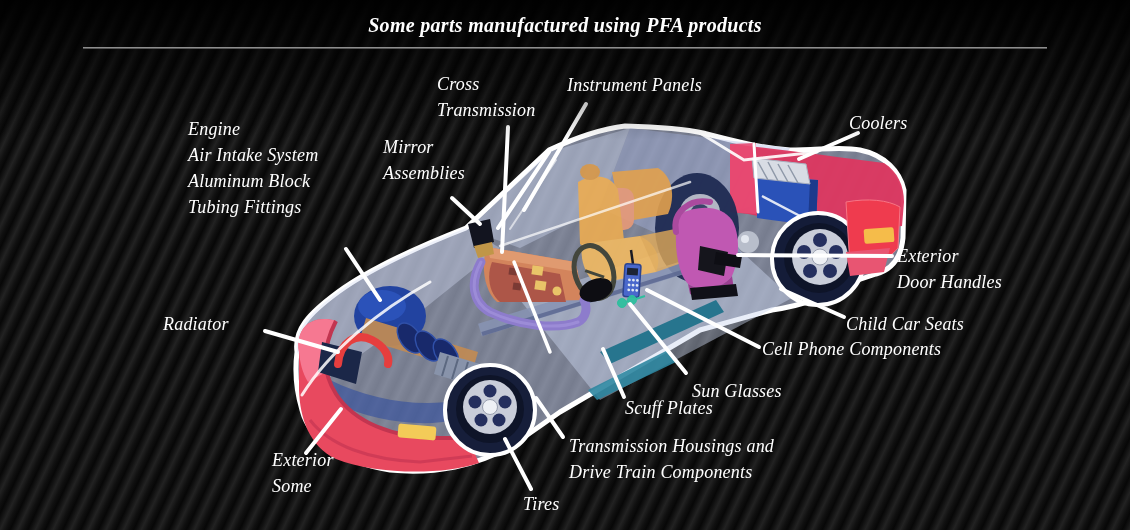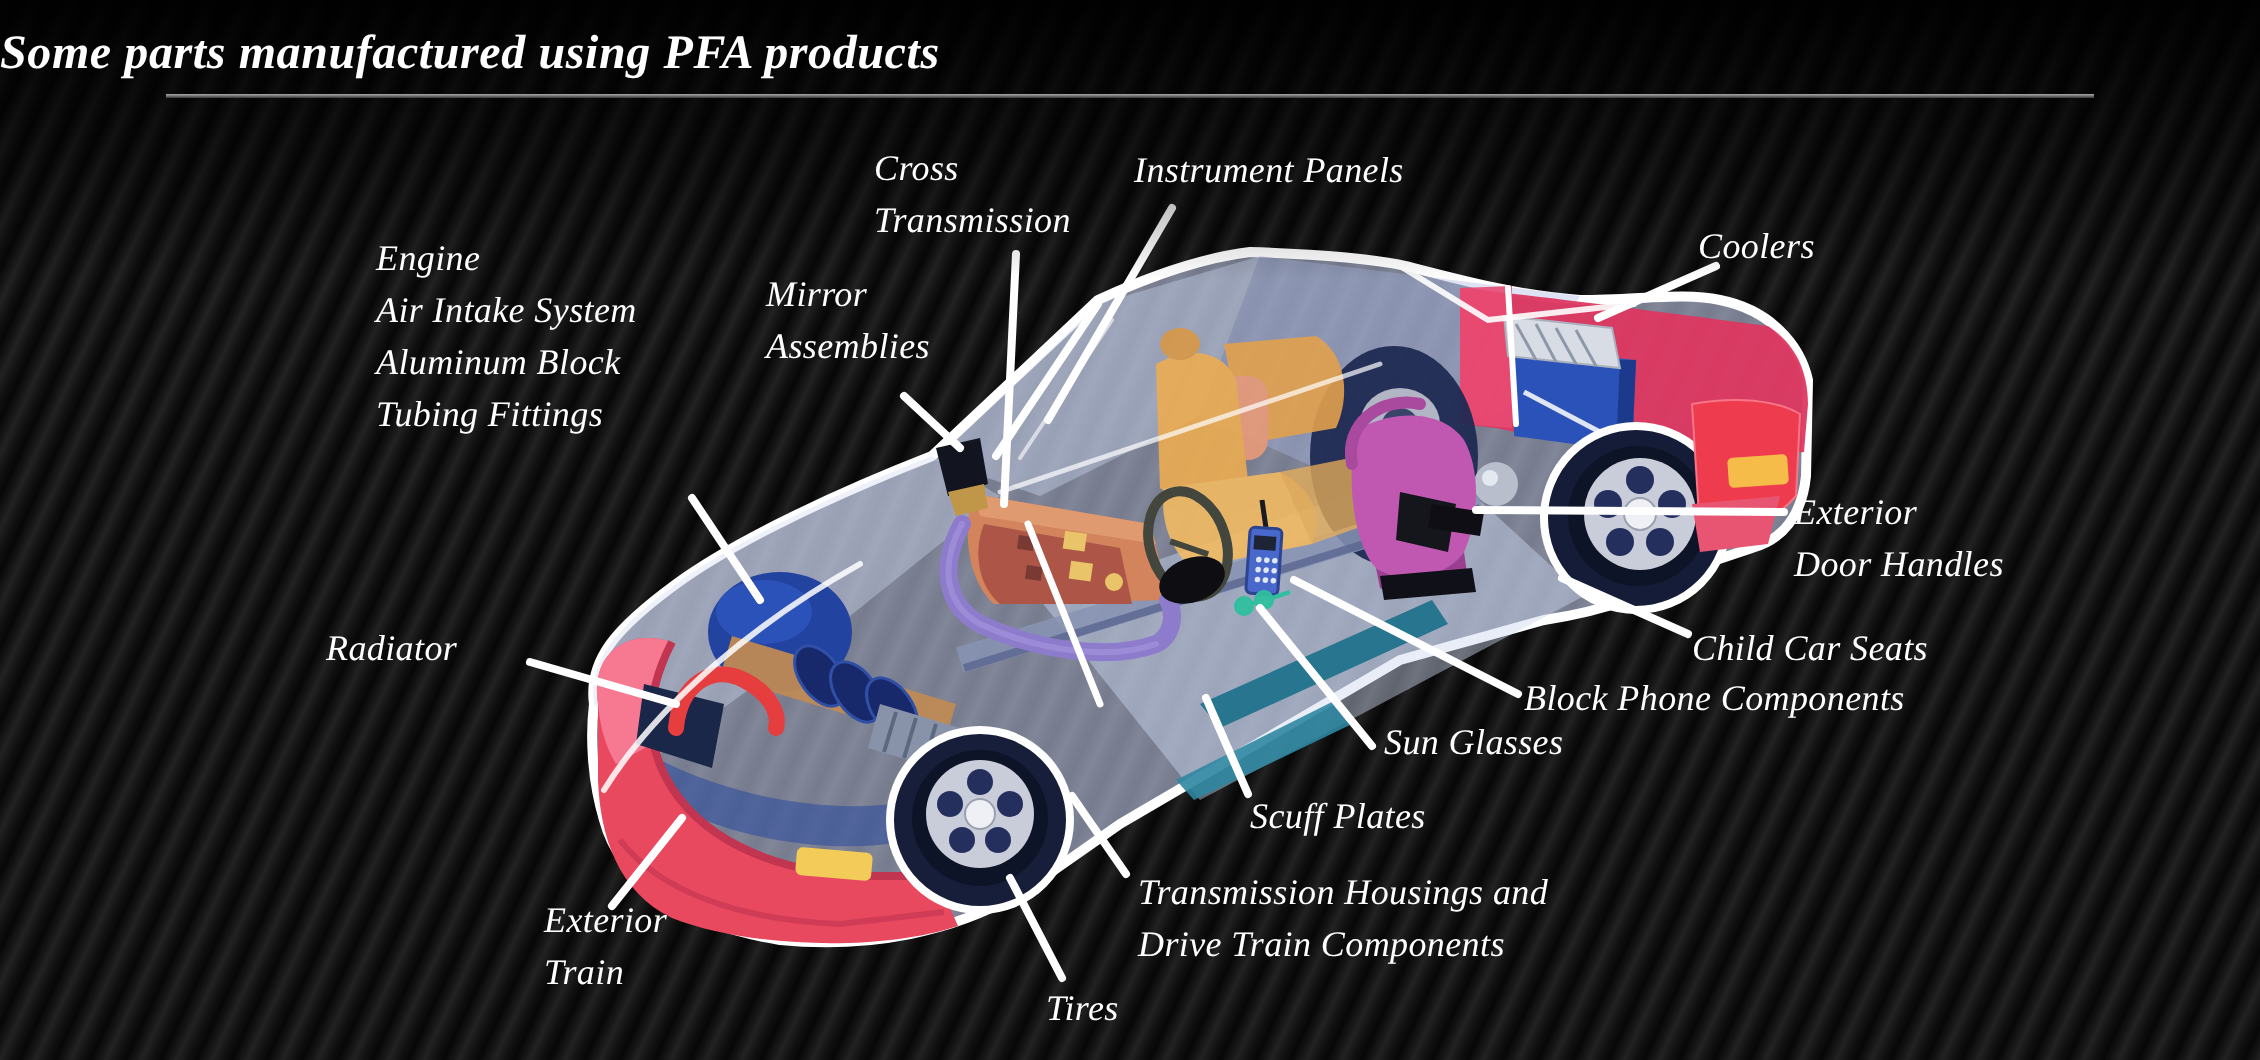--- a/index.html
+++ b/index.html
@@ -9,22 +9,22 @@
     background-image:repeating-linear-gradient(115deg,
       #222222 0px,#101010 5px,#070707 9px,#161616 13px,#222222 16px);
     font-family:"Liberation Serif", serif;
   }
   #top-fade{
     position:absolute;left:0;top:0;width:100%;height:140px;
     background:linear-gradient(180deg, rgba(0,0,0,.95) 0%, rgba(0,0,0,.55) 40%, rgba(0,0,0,0) 100%);
     pointer-events:none;
   }
   .title{
-    position:absolute;left:0;top:14px;width:100%;text-align:left;
-    color:#fff;font-style:italic;font-weight:bold;font-size:24px;
+    position:absolute;left:0;top:14px;width:100%;text-align:center;
+    color:#fff;font-style:italic;font-weight:bold;font-size:20px;
     letter-spacing:.3px;
   }
   .divider{
     position:absolute;left:83px;top:47px;width:964px;height:2px;
     background:linear-gradient(#ababab,#383838);
   }
   .lbl{
     position:absolute;color:#fff;font-style:italic;font-size:18px;
     line-height:26px;letter-spacing:.2px;white-space:nowrap;
   }
@@ -271,42 +271,42 @@
 <div class="lbl" style="left:897px;top:243px">
   <span>Exterior</span>
   <span>Door Handles</span>
 </div>
 
 <div class="lbl" style="left:846px;top:311px">
   <span>Child Car Seats</span>
 </div>
 
 <div class="lbl" style="left:762px;top:336px">
-  <span>Block Phone Components</span>
-</div>
-
-<div class="lbl" style="left:692px;top:358px">
+  <span>Cell Phone Components</span>
+</div>
+
+<div class="lbl" style="left:692px;top:378px">
   <span>Sun Glasses</span>
 </div>
 
 <div class="lbl" style="left:625px;top:395px">
   <span>Scuff Plates</span>
 </div>
 
 <div class="lbl" style="left:569px;top:433px">
   <span>Transmission Housings and</span>
   <span>Drive Train Components</span>
 </div>
 
 <div class="lbl" style="left:523px;top:491px">
   <span>Tires</span>
 </div>
 
 <div class="lbl" style="left:272px;top:447px">
   <span>Exterior</span>
-  <span>Train</span>
+  <span>Some</span>
 </div>
 
 <div class="lbl" style="left:163px;top:311px">
   <span>Radiator</span>
 </div>
 
 </div>
 
 </body></html>

